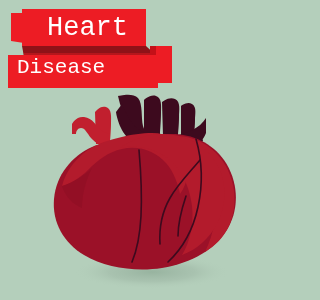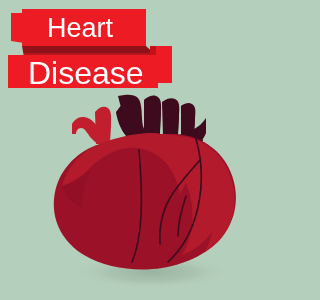--- a/index.html
+++ b/index.html
@@ -38,35 +38,35 @@
   .banner-svg {
     position: absolute;
     left: 0;
     top: 0;
     width: 300px;
     height: 100px;
   }
   .banner-text {
     position: absolute;
     color: #ffffff;
-    font-family: Liberation Sans, sans-serif;
+    font-family: Liberation Mono, monospace;
     font-weight: 400;
     letter-spacing: 0px;
     white-space: nowrap;
     line-height: 1;
   }
   #banner-text-line1 {
     left: 47px;
     top: 15px;
     font-size: 27px;
   }
   #banner-text-line2 {
-    left: 28px;
+    left: 17px;
     top: 57px;
-    font-size: 32px;
+    font-size: 21px;
     text-align: center;
   }
 </style>
 </head>
 <body>
 
 <div id="poster">
 
   <svg id="heart-illustration" viewBox="0 0 300 300" xmlns="http://www.w3.org/2000/svg">
     <defs>

